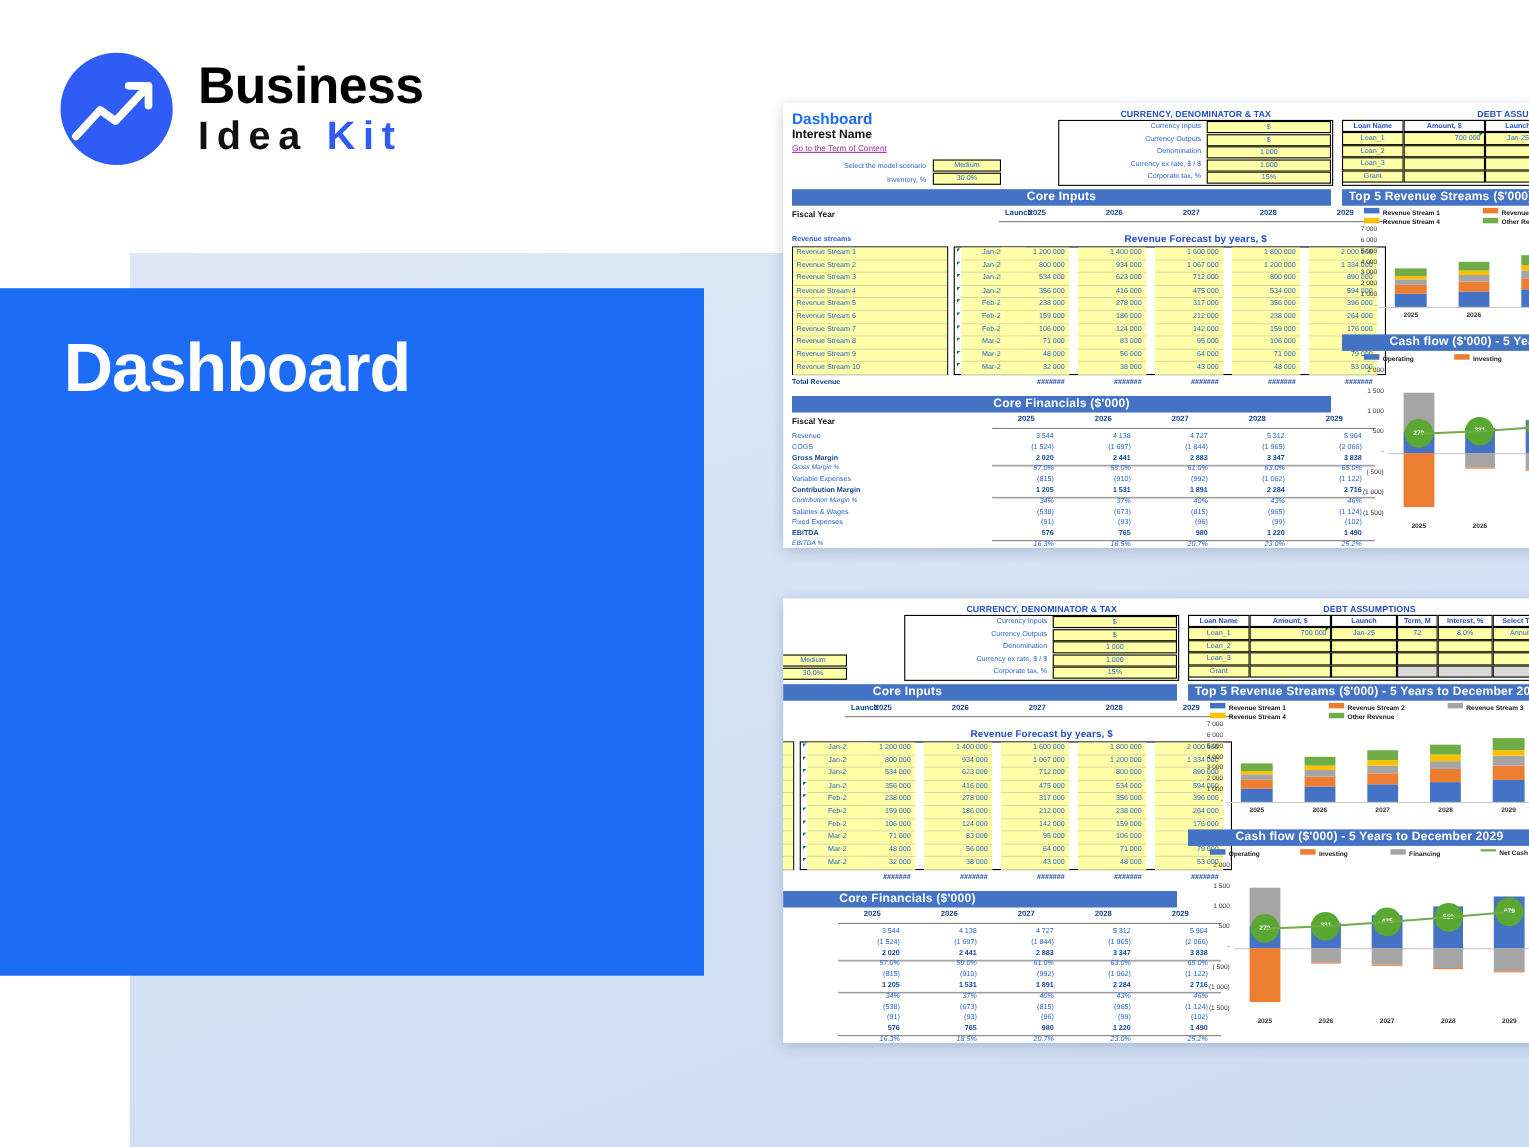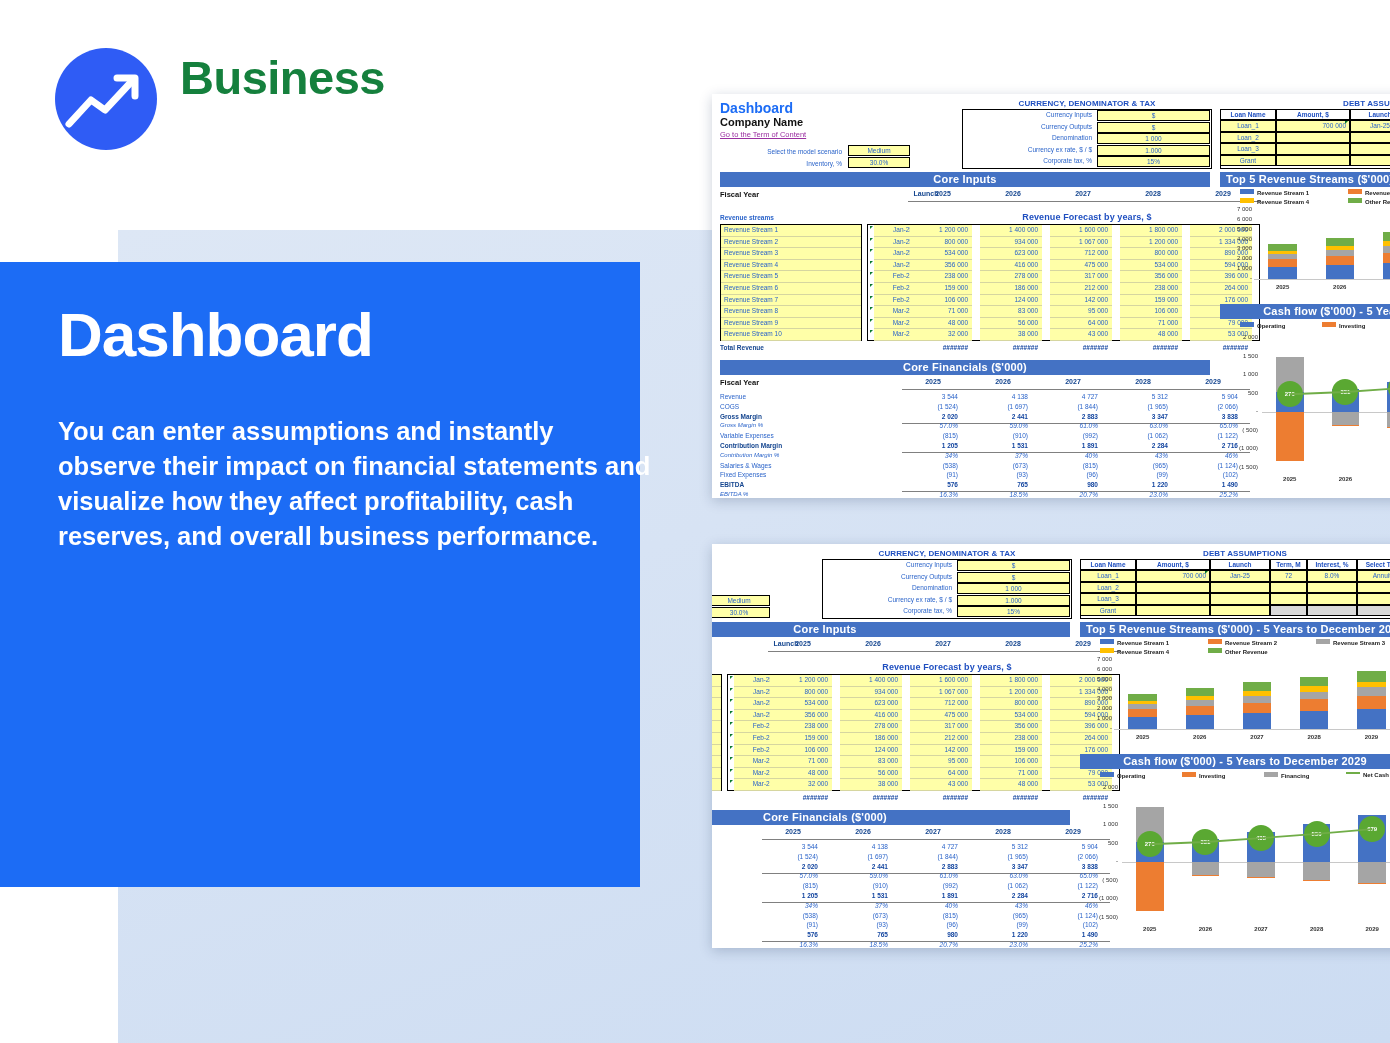--- a/index.html
+++ b/index.html
@@ -23,21 +23,21 @@
 
   
   #logo{ position:absolute; left:50px; top:36px; width:420px; height:120px; }
   #logo-mark{
     position:absolute; left:5px; top:12px; width:102px; height:102px;
     border-radius:50%; background:#2f5cf5;
   }
   #logo-mark svg{ position:absolute; left:0; top:0; }
   #logo-word{ position:absolute; left:130px; top:16px; }
   #logo-line1{
-    font-size:47px; font-weight:bold; color:#15803d; letter-spacing:-0.5px;
+    font-size:47px; font-weight:bold; color:#000000; letter-spacing:-0.5px;
     line-height:52px; white-space:nowrap;
   }
   #logo-line2{
     font-size:36px; font-weight:bold; color:#111; letter-spacing:7px;
     line-height:40px; white-space:nowrap; margin-top:-1px;
   }
   #logo-line2 .kit{ color:#2f5cf5; }
 
   
   #hero{ position:absolute; left:58px; top:300px; width:600px; }
@@ -136,33 +136,33 @@
 
 <div id="logo">
   <div id="logo-mark">
     <svg width="102" height="102" viewBox="0 0 102 102">
       <path d="M14 76 L36 52 L50 62 L78 32" stroke="#fff" stroke-width="7" fill="none" stroke-linecap="round" stroke-linejoin="round"></path>
       <path d="M62 30 L80 30 L80 48" stroke="#fff" stroke-width="7" fill="none" stroke-linecap="round" stroke-linejoin="round"></path>
     </svg>
   </div>
   <div id="logo-word">
     <div id="logo-line1">Business</div>
+    <div id="logo-line2"><span>Idea </span><span class="kit">Kit</span></div>
   </div>
 </div>
 
 <div id="hero">
   <div id="hero-title">Dashboard</div>
-  <div class="hero-p">You can enter assumptions and instantly observe their impact on financial statements and visualize how they affect profitability, cash reserves, and overall business performance.</div>
 </div>
 
 <div class="sheet" id="sheet-top">
   <div class="sheet-inner">
       <div class="sheetbody" id="body-top">
         <div class="dashtitle" style="left: 8px; top: 6px;">Dashboard</div>
-        <div class="compname" style="left: 8px; top: 22px;">Company Name</div>
+        <div class="compname" style="left: 8px; top: 22px;">Interest Name</div>
         <div class="toclink" style="left: 8px; top: 36px;">Go to the Term of Content</div>
         <div class="lbl" style="left: 24px; top: 54px; width: 106px; text-align: right;">Select the model scenario</div>
         <div class="cell-yellow" style="left: 136px; top: 51px; width: 62px; height: 11px;">Medium</div>
         <div class="lbl" style="left: 24px; top: 66px; width: 106px; text-align: right;">Inventory, %</div>
         <div class="cell-yellow" style="left: 136px; top: 63px; width: 62px; height: 11px;">30.0%</div>
         <div class="capstitle" style="left: 250px; top: 5px; width: 250px;">CURRENCY, DENOMINATOR &amp; TAX</div>
         <div class="tblbox" style="left: 250px; top: 15px; width: 250px; height: 60px;"></div>
         <div class="lbl" style="left: 252px; top: 17px; width: 128px; text-align: right;">Currency Inputs</div>
         <div class="cell-yellow" style="left: 385px; top: 16px; width: 113px; height: 11px;">$</div>
         <div class="lbl" style="left: 252px; top: 28.6px; width: 128px; text-align: right;">Currency Outputs</div>

